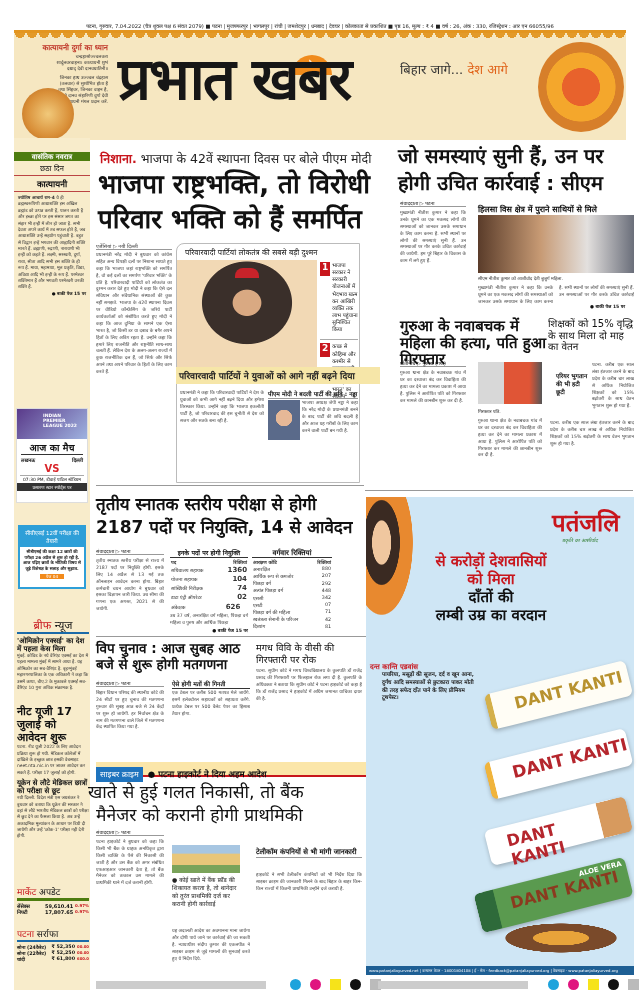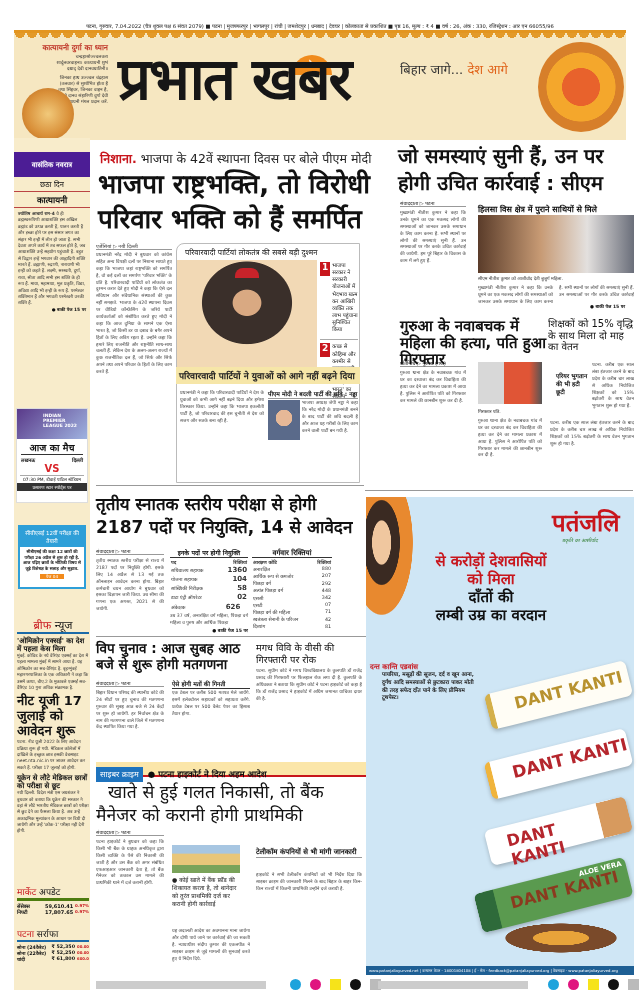--- a/index.html
+++ b/index.html
@@ -11,21 +11,21 @@
 .logo{top:50px;left:118px;font-family:"DejaVu Sans",sans-serif;font-weight:900;font-size:58px;letter-spacing:-2px;color:#161616;line-height:1}
 .sun{top:55px;left:292px;width:40px;height:20px;background:#f08b1c;border-radius:40px 40px 0 0}
 .tag{top:60px;left:400px;font-size:13px;color:#333}
 .tag span{color:#e0641b}
 .goddess-box{top:42px;left:22px;width:86px;height:96px}
 .goddess-title{color:#c0392b;font-weight:bold;font-size:7.5px;text-align:right}
 .goddess-text{font-size:4.6px;color:#333;text-align:right;line-height:1.35;margin-top:2px}
 .goddess-img{top:88px;left:22px;width:52px;height:52px;border-radius:50%;background:radial-gradient(circle,#f1c97a,#d98f38 60%,#b5651d)}
 .kalash{top:42px;left:538px;width:86px;height:90px;border-radius:50%;background:radial-gradient(circle,#e8622c 0 30%,#f4a72c 31% 55%,#d77f2a 56% 75%,#f6e7c1 76%)}
 .leftcol{top:138px;left:14px;width:76px;height:852px;background:#f8eccb}
-.sec-red{background:#4c1d95;color:#fff;font-size:7px;text-align:center;padding:8px 0;font-weight:bold}
+.sec-red{background:#4d7c0f;color:#fff;font-size:7px;text-align:center;padding:0 0;font-weight:bold}
 .small{font-size:4.4px;line-height:1.45;color:#333}
 .red{color:#c8161d}
 .kicker{font-size:12.5px;color:#222}
 .kicker b{color:#c8161d}
 .big{font-weight:900;line-height:1.1;color:#111}
 .body-txt{font-size:4.6px;line-height:1.5;color:#444;text-align:justify}
 .caption-bar{background:#f6e6a8;font-weight:bold;color:#222}
 .ad{background:#cfe6f5}
 .ad-red{color:#c8161d;font-weight:bold}
 .tube{border-radius:6px;transform:rotate(-14deg);box-shadow:0 2px 4px rgba(0,0,0,.25)}
@@ -81,21 +81,21 @@
   <div style="background:#f28a1b;color:#fff;font-size:4.2px;width:24px;margin:0 auto;text-align:center">पेज 04</div>
 </div>
 
 <div class="abs" style="top:617px;left:17px;width:72px">
   <div style="text-align:center;font-size:11px;border-bottom:2px solid #1b6aa8"><span class="red">ब्रीफ</span> <span>न्यूज</span></div>
   <div>
     <div style="font-size:7px;font-weight:900;line-height:1.15;margin-top:3px">'ओमिक्रोन एक्सई' का देश में पहला केस मिला</div>
     <div class="small">मुंबई. कोविड के नये वेरिएंट एक्सई का देश में पहला मामला मुंबई में सामने आया है. यह ओमिक्रोन का सब-वैरिएंट है. बृहन्मुंबई महानगरपालिका के एक अधिकारी ने कहा कि उसमें कप्पा, बीए.2 के मुकाबले एक्सई सब-वैरिएंट 10 गुना अधिक संक्रामक है.</div>
   </div>
   <div>
-    <div style="font-size:13px;font-weight:900;line-height:1.15;margin-top:3px">नीट यूजी 17 जुलाई को आवेदन शुरू</div>
+    <div style="font-size:11px;font-weight:900;line-height:1.15;margin-top:15px">नीट यूजी 17 जुलाई को आवेदन शुरू</div>
     <div class="small">पटना. नीट यूजी 2022 के लिए आवेदन प्रक्रिया शुरू हो गयी. मेडिकल कॉलेजों में दाखिले के इच्छुक छात्र इसकी वेबसाइट neet.nta.nic.in पर जाकर आवेदन कर सकते हैं. परीक्षा 17 जुलाई को होगी.</div>
   </div>
   <div>
     <div style="font-size:7px;font-weight:900;line-height:1.15;margin-top:3px">यूक्रेन से लौटे मेडिकल छात्रों को परीक्षा से छूट</div>
     <div class="small">नयी दिल्ली. विदेश मंत्री एस जयशंकर ने बुधवार को बताया कि यूक्रेन की सरकार ने वहां से लौटे भारतीय मेडिकल छात्रों को परीक्षा से छूट देने का फैसला किया है. अब उन्हें अकादमिक मूल्यांकन के आधार पर डिग्री दी जायेगी और उन्हें 'क्रोक-1' परीक्षा नहीं देनी होगी.</div>
   </div>
 </div>
 
 <div class="abs" style="top:885px;left:17px;width:72px">
   <div style="font-size:9px;border-bottom:3px solid #4d7c0f"><span class="red">मार्केट</span> <span>अपडेट</span></div>
@@ -144,21 +144,21 @@
 <div class="abs" style="top:262px;left:320px;width:38px">
   <div style="display:flex;gap:2px">
     <span style="background:#c8161d;color:#fff;font-size:9px;font-weight:bold;padding:0 2px;height:14px">1</span>
     <span style="font-size:5.3px;line-height:1.35">भाजपा सरकार ने सरकारी योजनाओं में भेदभाव खत्म कर आखिरी व्यक्ति तक लाभ पहुंचाना सुनिश्चित किया</span>
   </div>
   <div style="display:flex;gap:2px;margin-top:6px;border-top:1px solid #aaa;padding-top:3px">
     <span style="background:#c8161d;color:#fff;font-size:9px;font-weight:bold;padding:0 2px;height:14px">2</span>
     <span style="font-size:5.3px;line-height:1.35">कच्छ से कोहिमा और कश्मीर से कन्याकुमारी तक 'एक भारत, श्रेष्ठ भारत' का संकल्प</span>
   </div>
 </div>
-<div class="abs caption-bar" style="top:367px;left:176px;width:184px;font-size:9px;padding:2px 3px;white-space:nowrap;overflow:hidden">परिवारवादी पार्टियों ने युवाओं को आगे नहीं बढ़ने दिया</div>
+<div class="abs caption-bar" style="top:367px;left:176px;width:204px;font-size:9px;padding:2px 3px;white-space:nowrap;overflow:hidden">परिवारवादी पार्टियों ने युवाओं को आगे नहीं बढ़ने दिया</div>
 <div class="abs body-txt" style="top:390px;left:180px;width:84px;height:68px;overflow:hidden">प्रधानमंत्री ने कहा कि परिवारवादी पार्टियों ने देश के युवाओं को कभी आगे नहीं बढ़ने दिया और हमेशा तिरस्कार किया. उन्होंने कहा कि भाजपा इकलौती पार्टी है, जो परिवारवाद की इस चुनौती से देश को सजग और सतर्क बना रही है.</div>
 <div class="abs" style="top:390px;left:268px;width:90px;font-size:6px;font-weight:bold;border-bottom:1px solid #999;white-space:nowrap">पीएम मोदी ने बदली पार्टी की छवि : नड्डा</div>
 <div class="abs" style="top:400px;left:268px;width:32px;height:40px;background:radial-gradient(circle at 50% 45%,#e6b897 0 30%,#5a6a8a 31%)"></div>
 <div class="abs body-txt" style="top:400px;left:302px;width:56px;height:58px;overflow:hidden">भाजपा अध्यक्ष जेपी नड्डा ने कहा कि नरेंद्र मोदी के प्रधानमंत्री बनने के बाद पार्टी की छवि बदली है और आज यह गरीबों के लिए काम करने वाली पार्टी बन गयी है.</div>
 <div class="abs" style="top:485px;left:96px;width:268px;height:1px;background:#999"></div>
 
 <div class="abs big" style="top:145px;left:398px;font-size:20px;font-weight:bold;white-space:nowrap">जो समस्याएं सुनी हैं, उन पर</div>
 <div class="abs big" style="top:172px;left:398px;font-size:20px;font-weight:bold;white-space:nowrap">होगी उचित कार्रवाई : सीएम</div>
 <div class="abs" style="top:200px;left:400px;font-size:5px;width:66px;border-bottom:1px solid #999">संवाददाता ▷ पटना</div>
 <div class="abs body-txt" style="top:210px;left:400px;width:66px;height:100px;overflow:hidden">मुख्यमंत्री नीतीश कुमार ने कहा कि उनके घूमने का एक मकसद लोगों की समस्याओं को जानकर उसके समाधान के लिए काम करना है. सभी स्थानों पर लोगों की समस्याएं सुनी हैं. उन समस्याओं पर गौर करके उचित कार्रवाई की जायेगी. हम पूरे बिहार के विकास के काम में लगे हुए हैं.</div>
@@ -197,21 +197,21 @@
     <tr>
           <td>सचिवालय सहायक</td>
           <td style="text-align:right;font-size:7px;font-weight:bold">1360</td>
         </tr>
     <tr>
           <td>योजना सहायक</td>
           <td style="text-align:right;font-size:7px;font-weight:bold">104</td>
         </tr>
     <tr>
           <td>सांख्यिकी निरीक्षक</td>
-          <td style="text-align:right;font-size:7px;font-weight:bold">58</td>
+          <td style="text-align:right;font-size:7px;font-weight:bold">74</td>
         </tr>
     <tr>
           <td>डाटा एंट्री ऑपरेटर</td>
           <td style="text-align:right;font-size:7px;font-weight:bold">02</td>
         </tr>
     <tr>
           <td>अंकेक्षक</td>
           <td style="text-align:center;font-size:7px;font-weight:bold">626</td>
         </tr>
   </tbody>
@@ -275,21 +275,21 @@
 <div class="abs" style="top:680px;left:172px;font-size:6px;font-weight:bold;width:78px;border-bottom:1px solid #333">ऐसे होगी मतों की गिनती</div>
 <div class="abs body-txt" style="top:690px;left:172px;width:78px;height:68px;overflow:hidden">एक टेबल पर करीब 500 मतपत्र मेले जायेंगे. इसमें इलेक्टोरल सहायकों को सहायता करेंगे. प्रत्येक टेबल पर 500 वैलेट पेपर का हिसाब तैयार होगा.</div>
 
 <div class="abs" style="top:642px;left:256px;width:106px;font-size:9.5px;line-height:1.25">मगध विवि के वीसी की गिरफ्तारी पर रोक</div>
 <div class="abs body-txt" style="top:668px;left:256px;width:106px;height:92px;overflow:hidden">पटना. सुप्रीम कोर्ट ने मगध विश्वविद्यालय के कुलपति डॉ राजेंद्र प्रसाद की गिरफ्तारी पर फिलहाल रोक लगा दी है. कुलपति के अधिवक्ता ने बताया कि सुप्रीम कोर्ट ने पटना हाइकोर्ट को कहा है कि डॉ राजेंद्र प्रसाद ने हाइकोर्ट में अग्रिम जमानत याचिका दायर की है.</div>
 
 <div class="abs" style="top:762px;left:96px;width:270px;height:15px;background:#fbe6a9;border-bottom:2px solid #c8161d">
   <span style="background:#1e73be;color:#fff;font-size:8px;padding:1px 4px;display:inline-block;height:15px">साइबर क्राइम</span>
   <span style="font-size:8.5px;font-weight:bold">● पटना हाइकोर्ट ने दिया अहम आदेश</span>
 </div>
-<div class="abs" style="top:779px;left:108px;font-size:17.5px;white-space:nowrap">खाते से हुई गलत निकासी, तो बैंक</div>
+<div class="abs" style="top:779px;left:88px;font-size:17.5px;white-space:nowrap">खाते से हुई गलत निकासी, तो बैंक</div>
 <div class="abs" style="top:802px;left:96px;font-size:17.5px;white-space:nowrap">मैनेजर को करानी होगी प्राथमिकी</div>
 <div class="abs" style="top:829px;left:96px;font-size:5px;width:68px;border-bottom:1px solid #999">संवाददाता ▷ पटना</div>
 <div class="abs body-txt" style="top:839px;left:96px;width:68px;height:140px;overflow:hidden">पटना हाइकोर्ट ने बुधवार को कहा कि किसी भी बैंक के ग्राहक अनधिकृत द्वारा किसी व्यक्ति के पैसे की निकासी की जाती है और उस बैंक को अगर संबंधित एफआइआर जानकारी देता है, तो बैंक मैनेजर को तत्काल उस मामले की प्राथमिकी थाने में दर्ज करानी होगी.</div>
 <div class="abs" style="top:845px;left:172px;width:68px;height:28px;background:linear-gradient(180deg,#a7c6e2 0 30%,#e8c67a 31% 70%,#7aa35a 71%)"></div>
 <div class="abs" style="top:876px;left:172px;width:68px;font-size:6px;line-height:1.35;color:#222">● कोई खाते में बैंक फ्रॉड की शिकायत करता है, तो थानेदार को तुरंत प्राथमिकी दर्ज कर करानी होगी कार्रवाई</div>
 <div class="abs body-txt" style="top:928px;left:172px;width:78px;height:52px;overflow:hidden">यह अदालती आदेश का अवमानना माना जायेगा और दोषी पाये जाने पर कार्रवाई की जा सकती है. न्यायाधीश संदीप कुमार की एकलपीठ ने साइबर क्राइम से जुड़े मामलों की सुनवाई करते हुए ये निर्देश दिये.</div>
 <div class="abs" style="top:848px;left:256px;width:106px;font-size:7px;font-weight:bold;line-height:1.3;border-bottom:1px solid #999">टेलीकॉम कंपनियों से भी मांगी जानकारी</div>
 <div class="abs body-txt" style="top:872px;left:256px;width:106px;height:106px;overflow:hidden">हाइकोर्ट ने सभी टेलीकॉम कंपनियों को भी निर्देश दिया कि साइबर क्राइम की जानकारी मिलने के बाद बिहार के बाहर किन-किन राज्यों में कितनी प्राथमिकी उन्होंने दर्ज करायी है.</div>
 
 <div class="abs ad" style="top:497px;left:366px;width:268px;height:478px">

